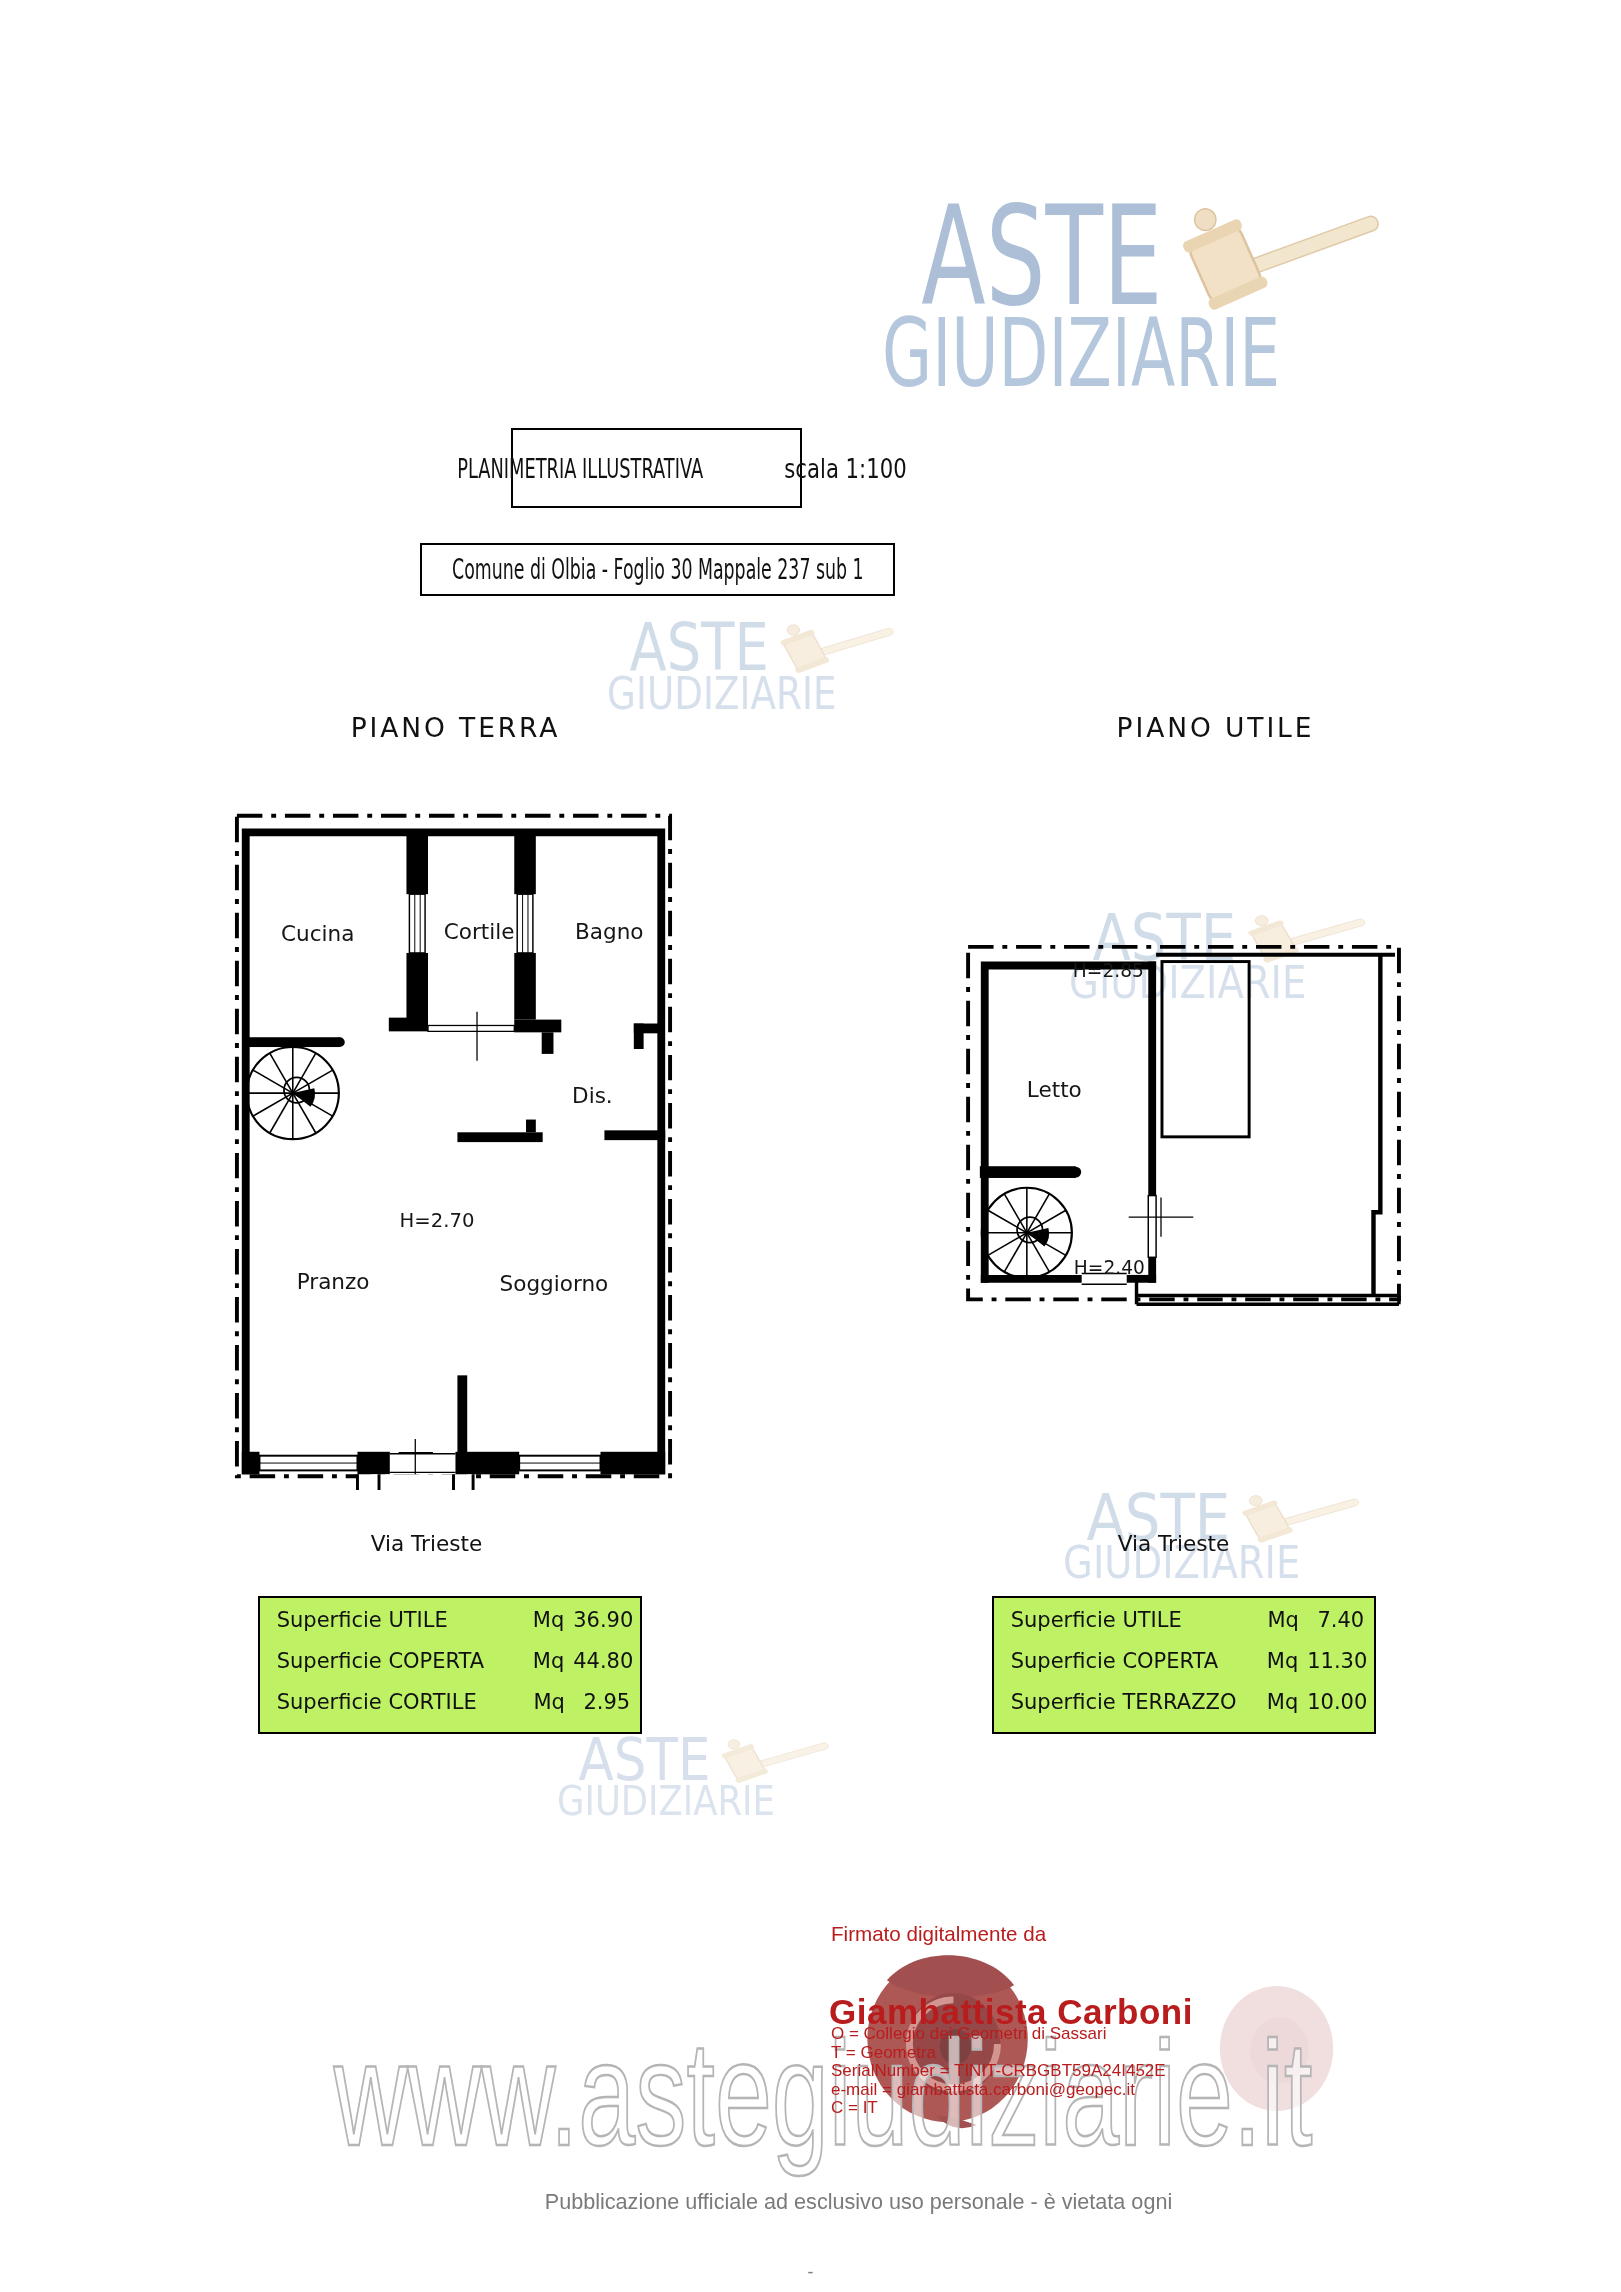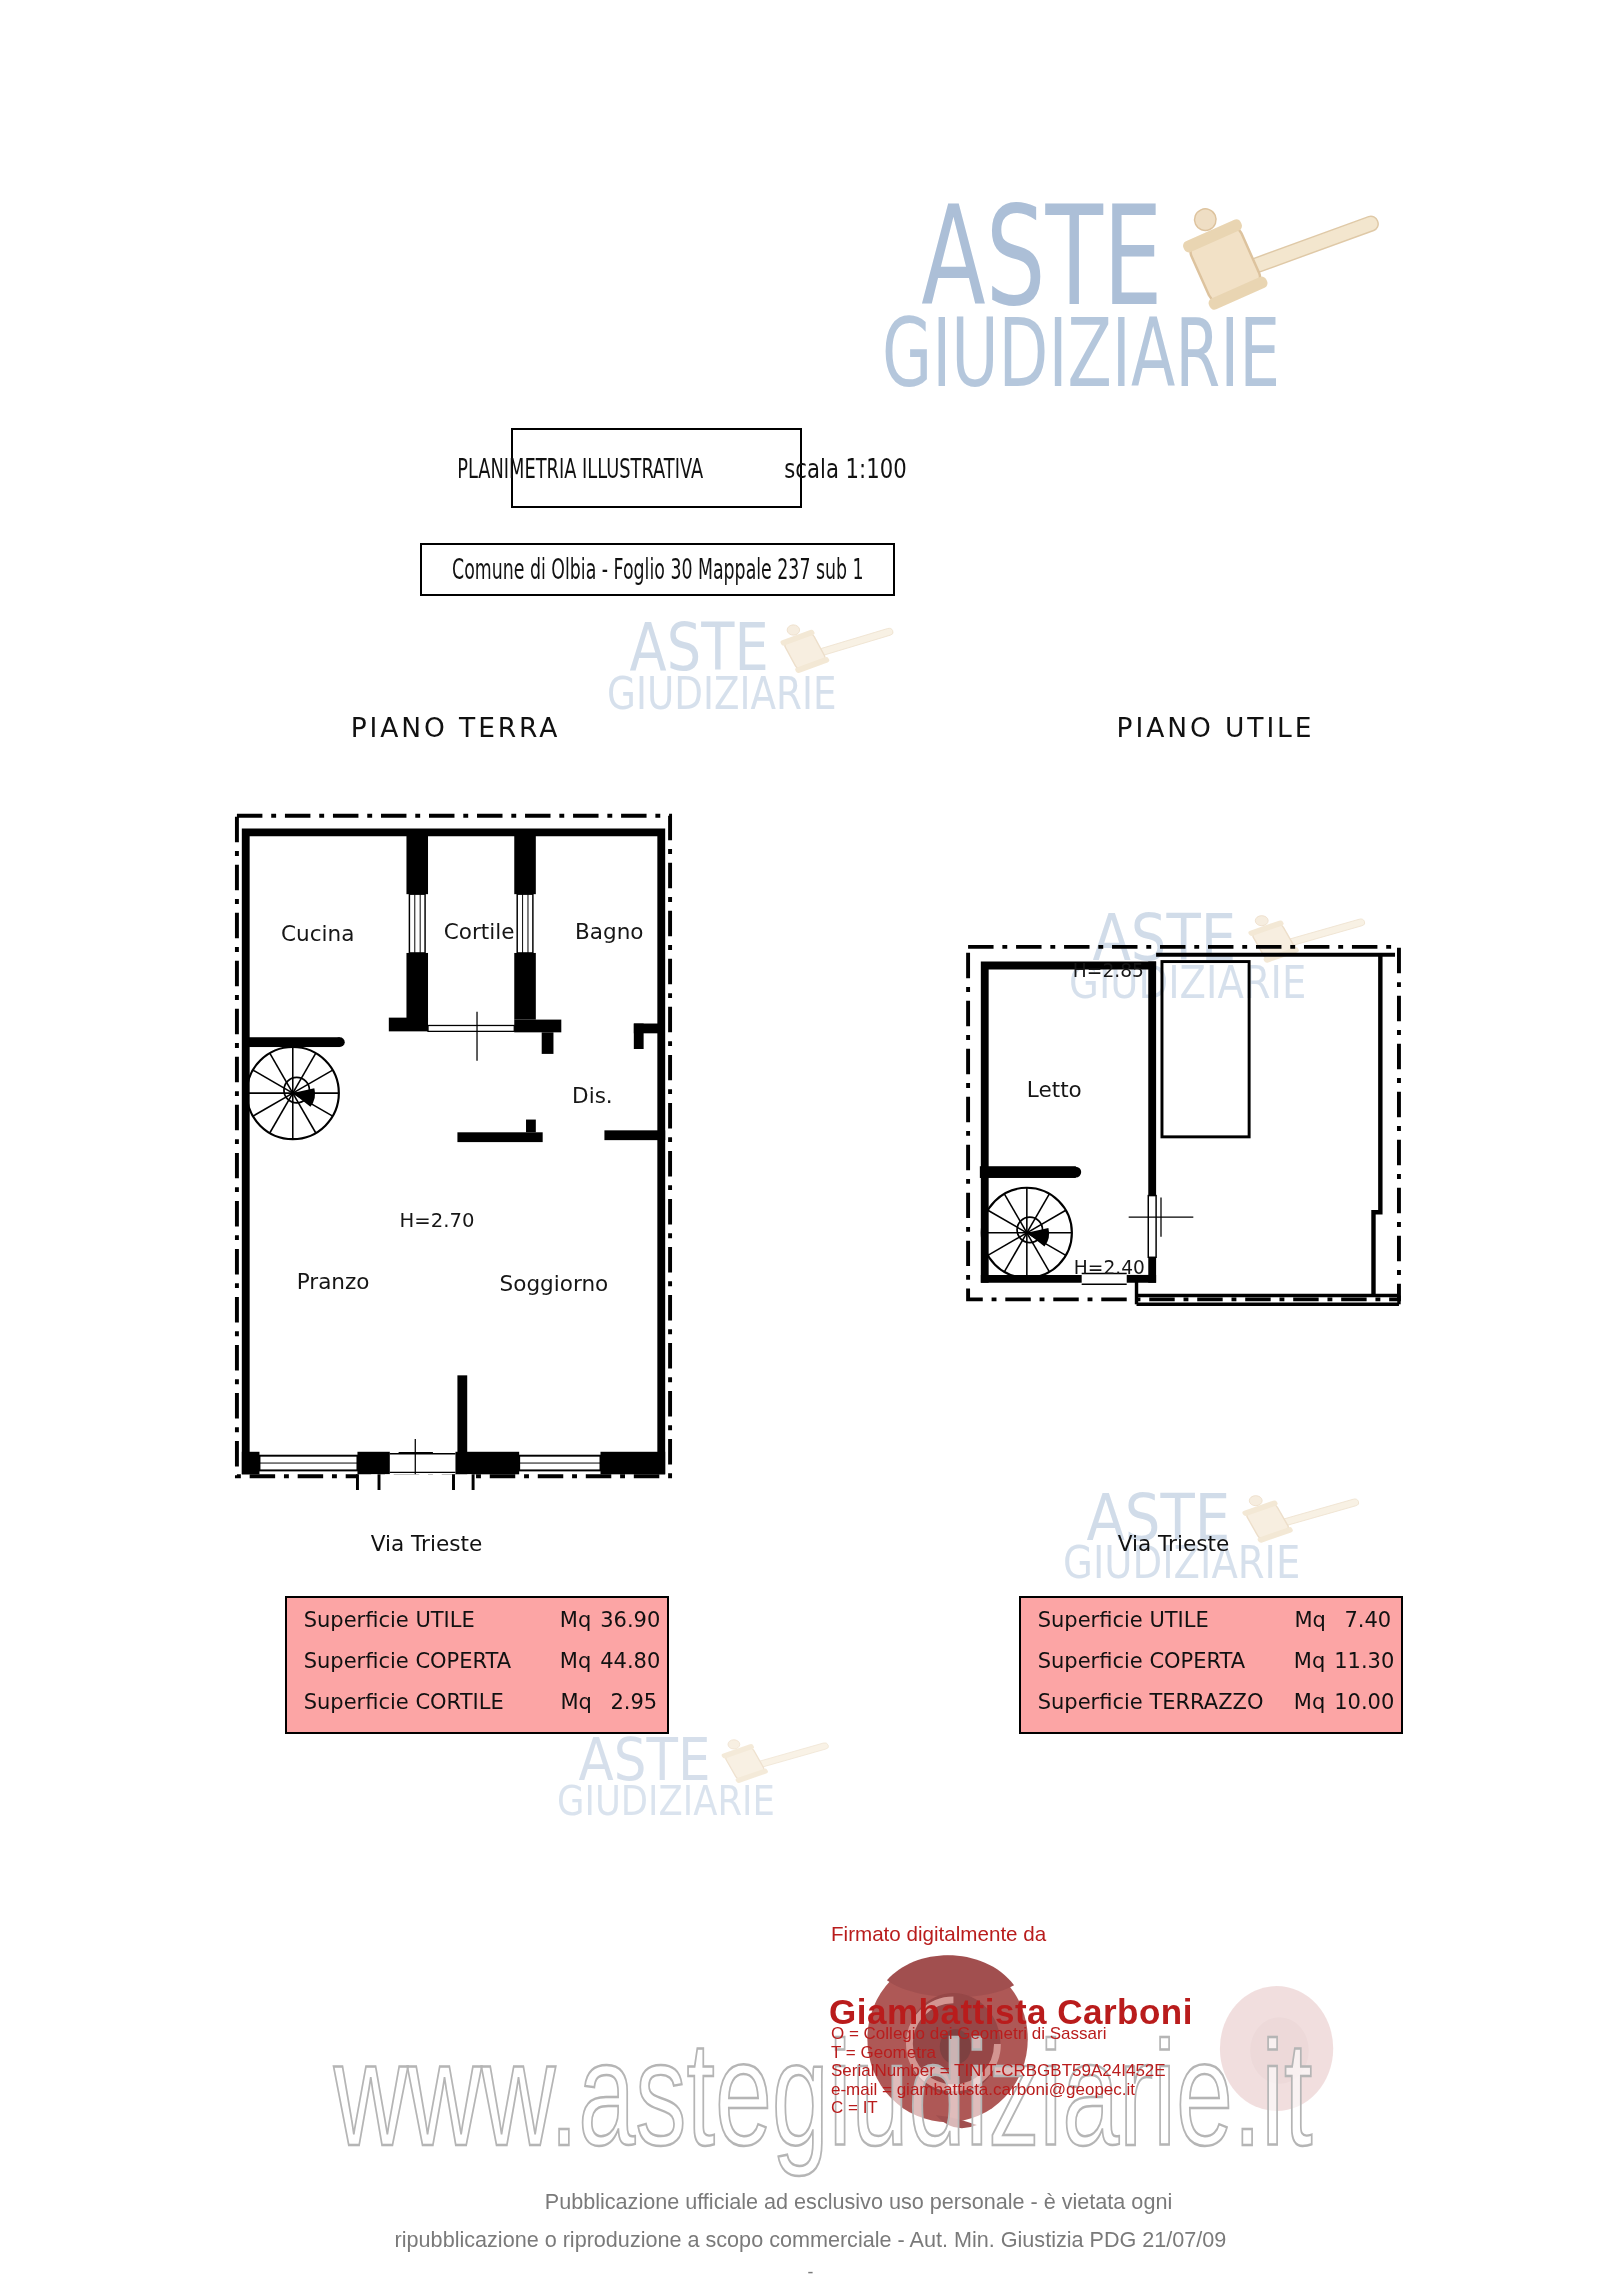--- a/index.html
+++ b/index.html
@@ -14,22 +14,22 @@
   .t1l1{font-size:27.4px;transform:scaleX(.65);}
   .t1l2{font-size:26.5px;transform:scaleX(.80);}
   .t2{font-size:28px;transform:scaleX(.62);}
   
   .planhead{position:absolute;z-index:2;font-size:26.5px;letter-spacing:2.9px;text-align:center;white-space:nowrap;}
   .street{position:absolute;z-index:2;font-size:21.6px;text-align:center;white-space:nowrap;}
   
   .plansvg{position:absolute;z-index:2;}
   .plansvg text{font-family:"DejaVu Sans",sans-serif;fill:#161616;}
   
-  .stable{position:absolute;z-index:2;border:2.9px solid #000;background:#fca5a5;
-          box-sizing:border-box;padding:9.8px 9.8px 0 16.7px;margin-left:27px;}
+  .stable{position:absolute;z-index:2;border:2.9px solid #000;background:#bef264;
+          box-sizing:border-box;padding:9.8px 9.8px 0 16.7px;}
   .srow{display:flex;align-items:baseline;height:41px;font-size:21px;}
   .slabel{width:260px;}
   .sunit{width:41px;}
   .sval{width:57px;text-align:right;}
   
   .sig{position:absolute;z-index:5;font-family:Liberation Sans, sans-serif;color:#b91c1c;}
   .sig-intro{font-size:20.6px;}
   .sig-name{font-size:35px;font-weight:bold;letter-spacing:0.5px;}
   .sig-details{font-size:17px;line-height:18.6px;}
   
@@ -318,17 +318,16 @@
   <div class="sig sig-name" style="left:829px;top:1957px;margin-top:35px;">Giambattista Carboni</div>
   <div class="sig sig-details" style="left:831px;top:2025px;">
     <div>O = Collegio dei Geometri di Sassari</div>
     <div>T = Geometra</div>
     <div>SerialNumber = TINIT-CRBGBT59A24I452E</div>
     <div>e-mail = giambattista.carboni@geopec.it</div>
     <div>C = IT</div>
   </div>
 
   <div class="footer" style="top:2189px;padding-left:48px;">Pubblicazione ufficiale ad esclusivo uso personale - è vietata ogni</div>
-  <div class="footer" style="top:2227px;">ripubblicazione o riproduzione a scopo commerciale - Aut. Min. Giustizia PDG 21/07/09</div>
   <div class="footer" style="top:2262px;font-size:17.6px;">-</div>
 
 </div>
 
 
 </body></html>

